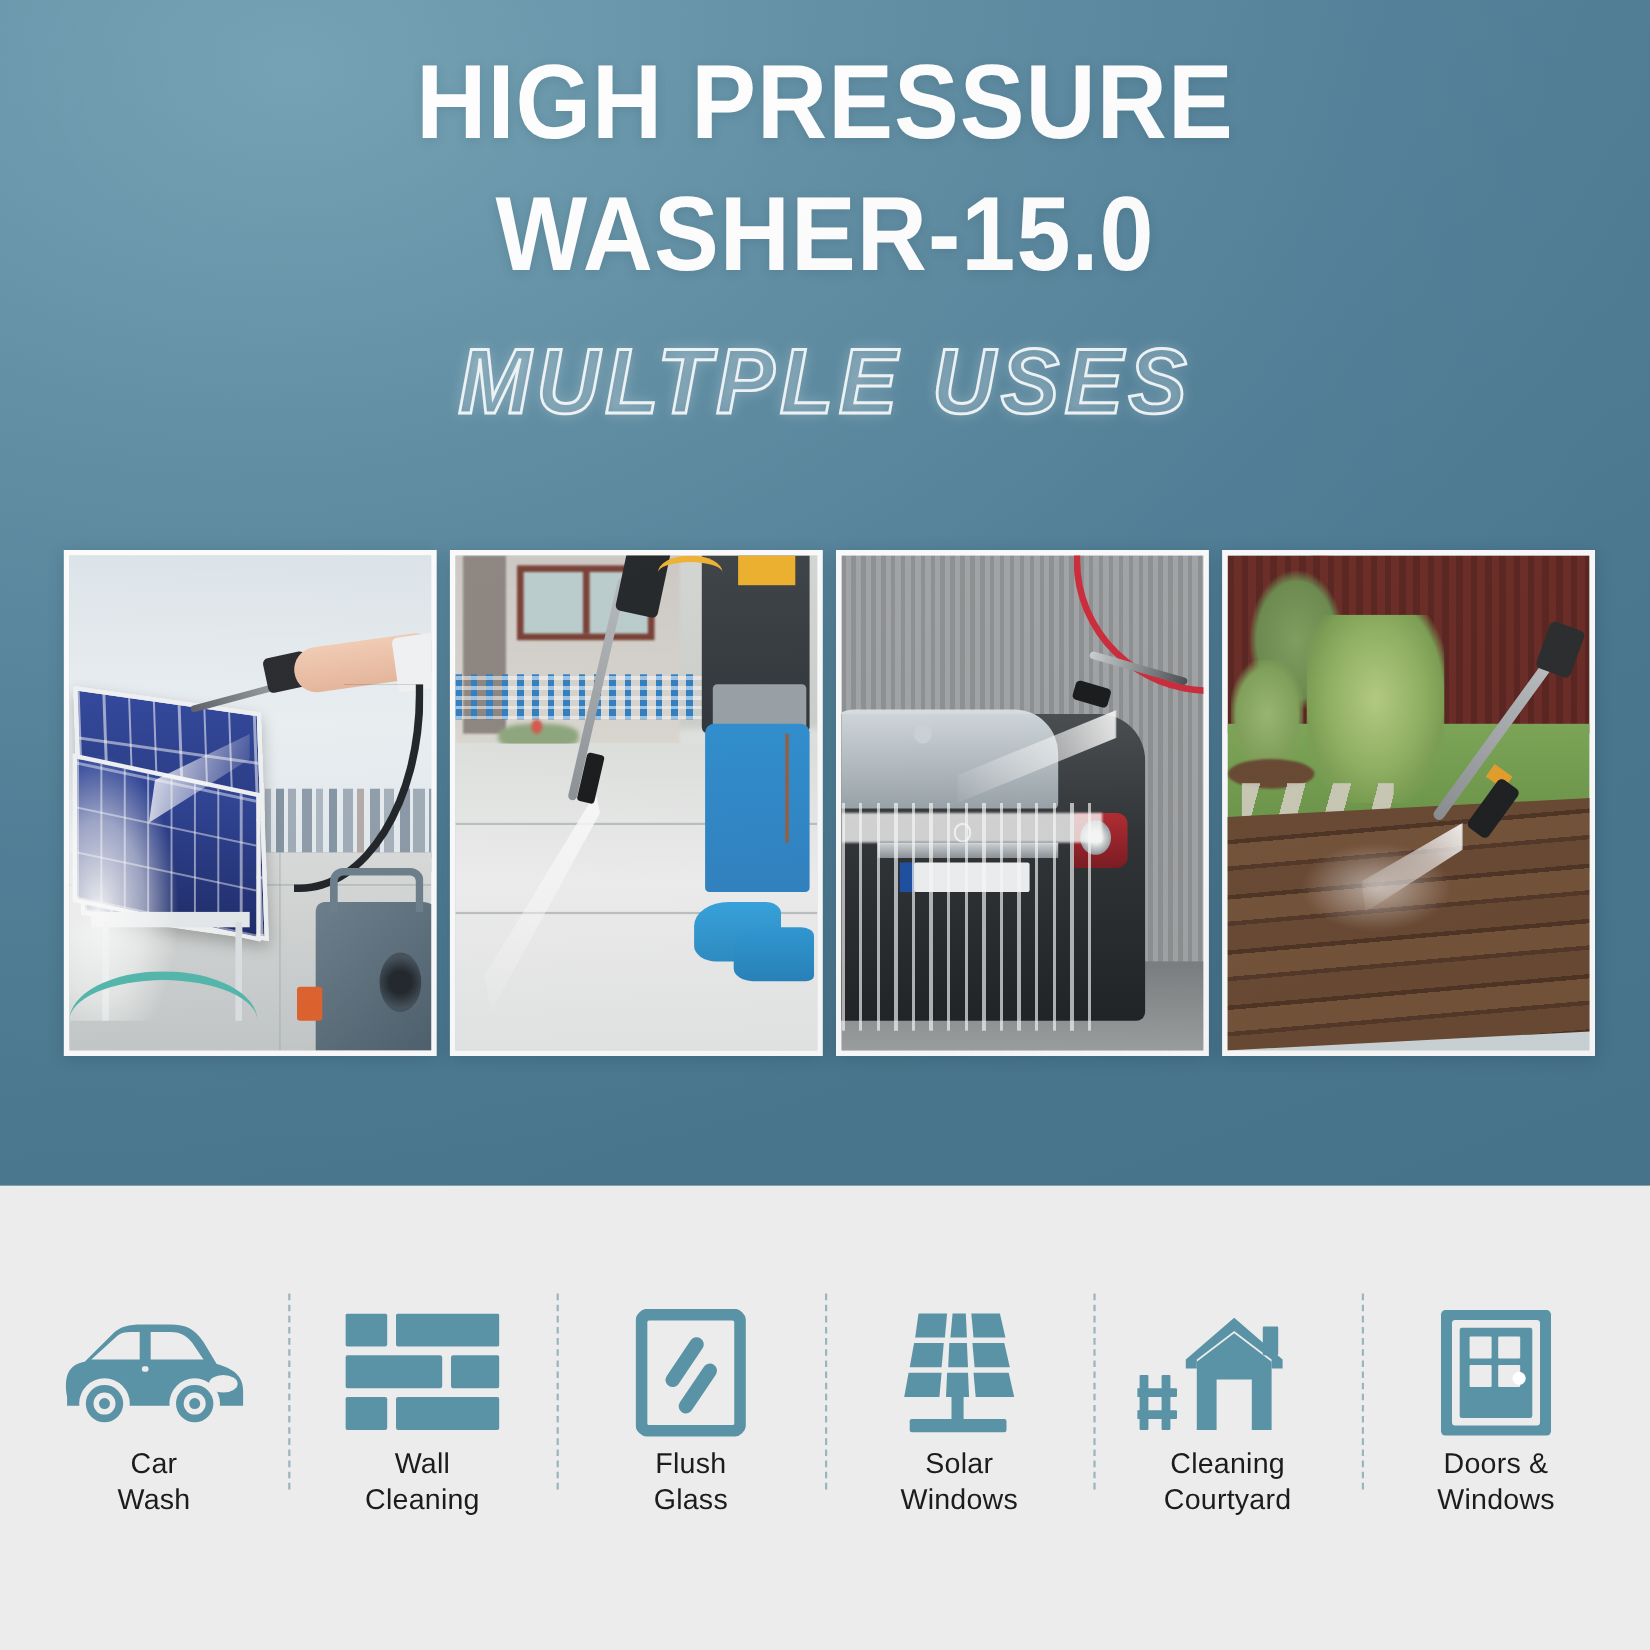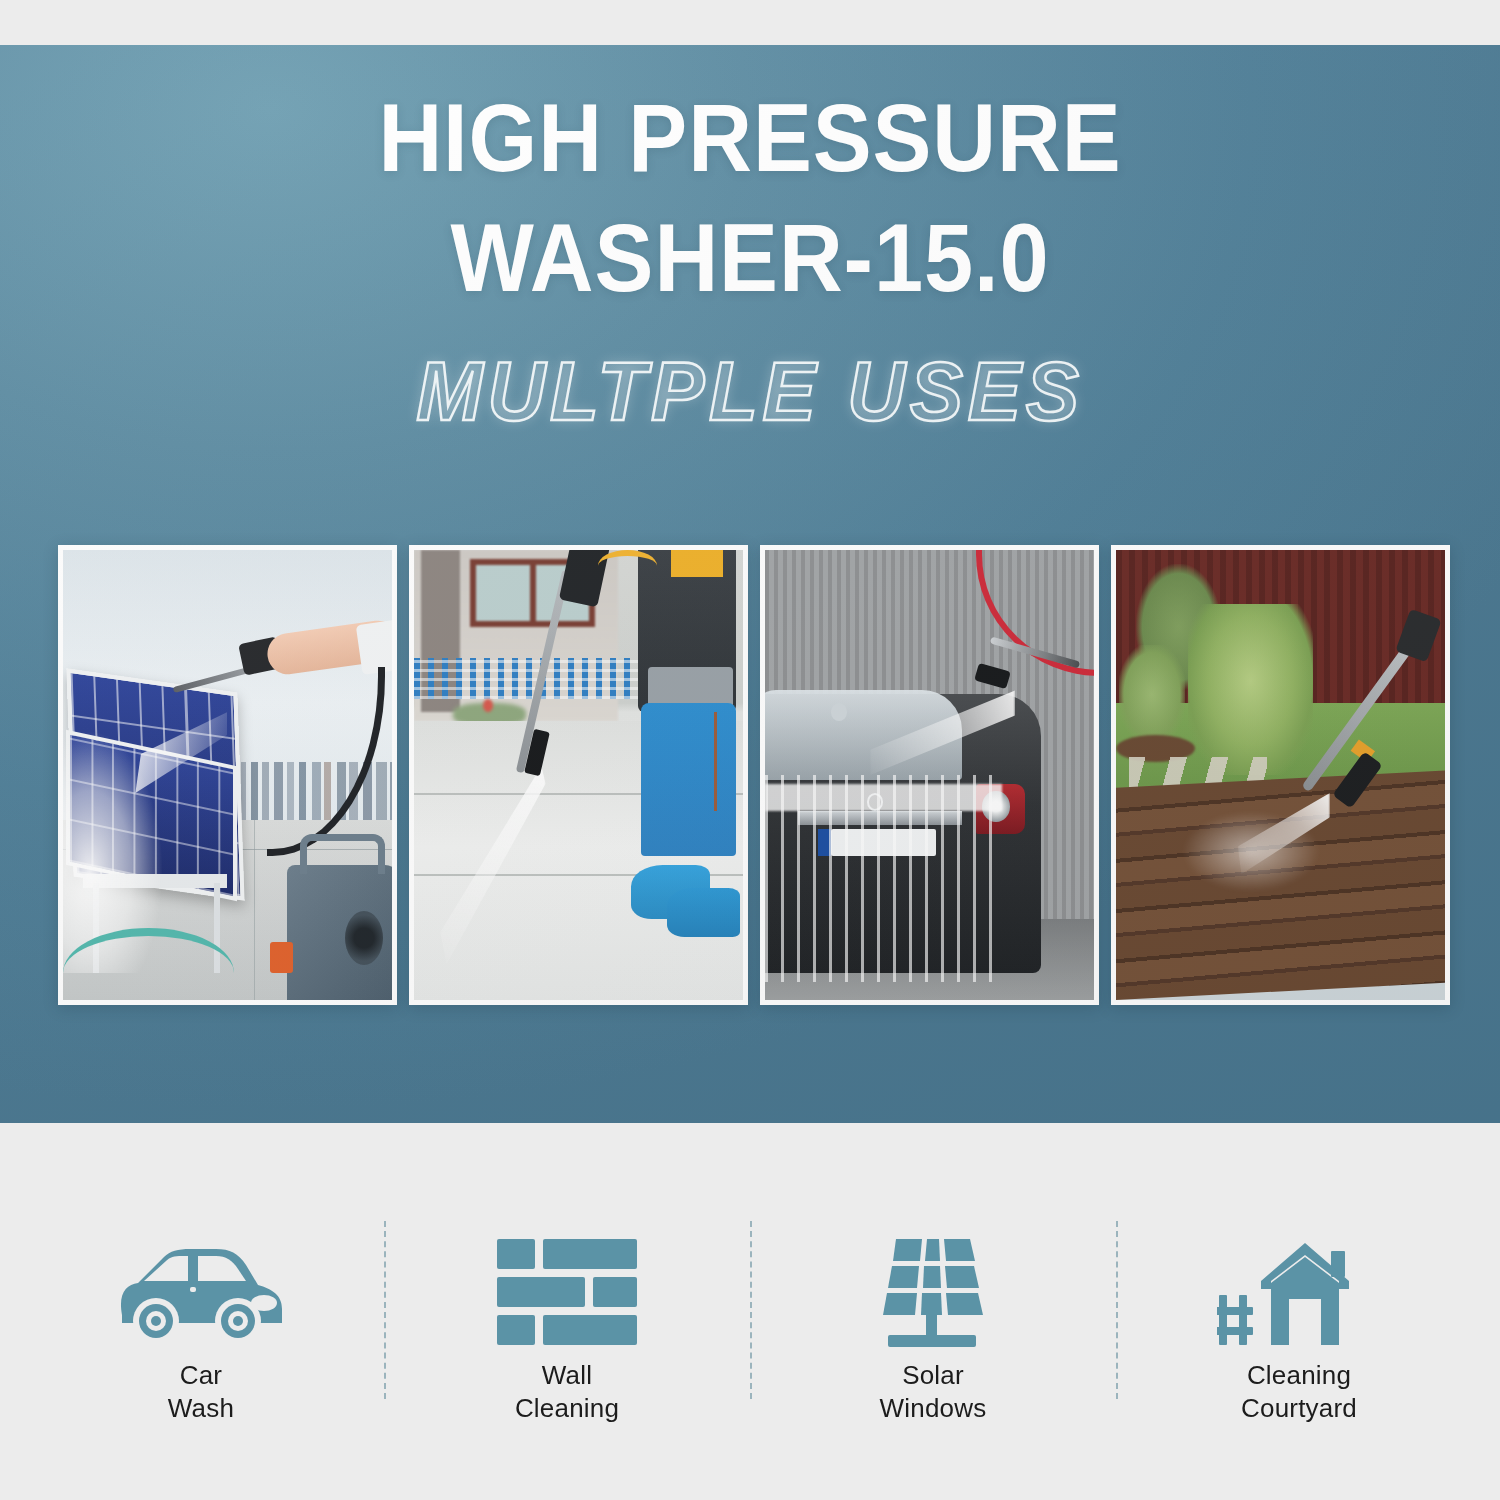--- a/index.html
+++ b/index.html
@@ -4,21 +4,21 @@
 <style>
   * { box-sizing: border-box; margin: 0; padding: 0; }
 
   body {
     width: 1500px; height: 1500px;
     font-family: "Liberation Sans", sans-serif;
     overflow: hidden;
     background: #ececec;
   }
 
-  .poster { position: relative; width: 1500px; height: 1062px; margin-top: 45px; }
+  .poster { position: relative; width: 1500px; height: 1062px; }
 
   
   .hero {
     position: absolute; left: 0; top: 0; width: 1500px; height: 1078px;
     background:
       radial-gradient(ellipse 1400px 1000px at 18% 6%, #6f9fb2 0%, #5e8da3 34%, #4f7f98 70%, #4a7891 100%);
     overflow: hidden;
   }
   .hero::after{
     content:""; position:absolute; inset:0;
@@ -405,20 +405,31 @@
             <rect class="tl" x="0" y="38" width="88" height="30" rx="2"></rect>
             <rect class="tl" x="96" y="38" width="44" height="30" rx="2"></rect>
             <rect class="tl" x="0" y="76" width="38" height="30" rx="2"></rect>
             <rect class="tl" x="46" y="76" width="94" height="30" rx="2"></rect>
           </svg>
         </div>
         <div class="feature-label">Wall
 Cleaning</div>
       </div>
 
+      <div class="feature">
+        <div class="icon-wrap">
+          <svg width="100" height="116" viewBox="0 0 100 116">
+            <rect class="tl-s" x="5" y="5" width="90" height="106" rx="7" fill="none" stroke-width="11"></rect>
+            <rect class="tl" x="38" y="22" width="13" height="52" rx="6.5" transform="rotate(34 44 48)"></rect>
+            <rect class="tl" x="50" y="46" width="13" height="52" rx="6.5" transform="rotate(34 56 72)"></rect>
+          </svg>
+        </div>
+        <div class="feature-label">Flush
+Glass</div>
+      </div>
 
       <div class="feature">
         <div class="icon-wrap">
           <svg width="118" height="116" viewBox="0 0 118 116">
             <g class="tl">
               <path d="M22 4 h26 l-2 22 h-27 Z"></path>
               <path d="M53 4 h12 l1 22 h-15 Z"></path>
               <path d="M70 4 h26 l5 22 h-29 Z"></path>
               <path d="M18 31 h27 l-2 22 h-29 Z"></path>
               <path d="M50 31 h16 l1 22 h-18 Z"></path>
@@ -446,17 +457,34 @@
               <rect x="22" y="58" width="8" height="50" rx="1"></rect>
               <rect x="-4" y="70" width="40" height="8" rx="1"></rect>
               <rect x="-4" y="90" width="40" height="8" rx="1"></rect>
             </g>
           </svg>
         </div>
         <div class="feature-label">Cleaning
 Courtyard</div>
       </div>
 
+      <div class="feature">
+        <div class="icon-wrap">
+          <svg width="104" height="118" viewBox="0 0 104 118">
+            <rect class="tl" x="2" y="2" width="100" height="114" rx="4"></rect>
+            <rect fill="#ececec" x="12" y="11" width="80" height="96" rx="3"></rect>
+            <rect class="tl" x="19" y="18" width="66" height="82" rx="2"></rect>
+            <rect fill="#ececec" x="28" y="26" width="20" height="20" rx="1"></rect>
+            <rect fill="#ececec" x="54" y="26" width="20" height="20" rx="1"></rect>
+            <rect fill="#ececec" x="28" y="52" width="20" height="20" rx="1"></rect>
+            <rect fill="#ececec" x="54" y="52" width="20" height="20" rx="1"></rect>
+            <circle fill="#ececec" cx="74" cy="62" r="0"></circle>
+            <circle fill="#ffffff" cx="73" cy="64" r="6"></circle>
+          </svg>
+        </div>
+        <div class="feature-label">Doors &amp;
+Windows</div>
+      </div>
 
     </div>
   </div>
 
 </div>
 
 </body></html>

